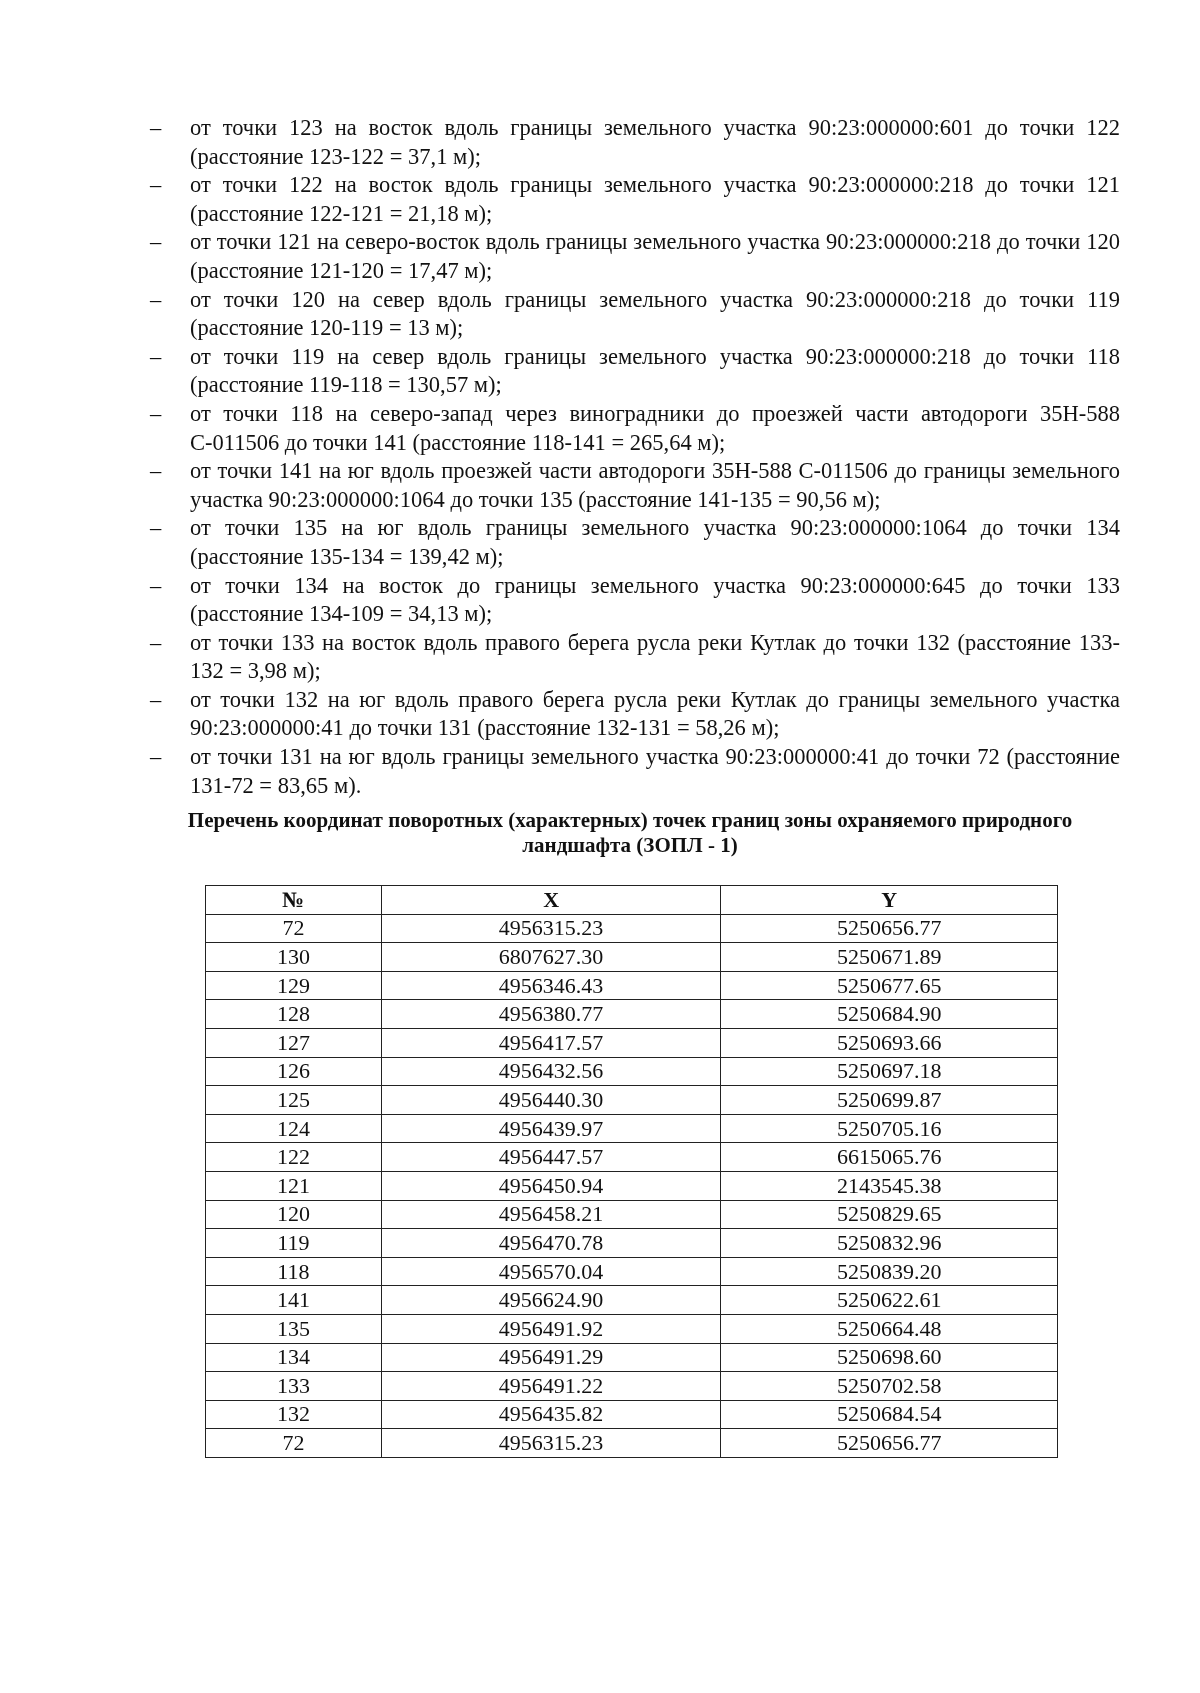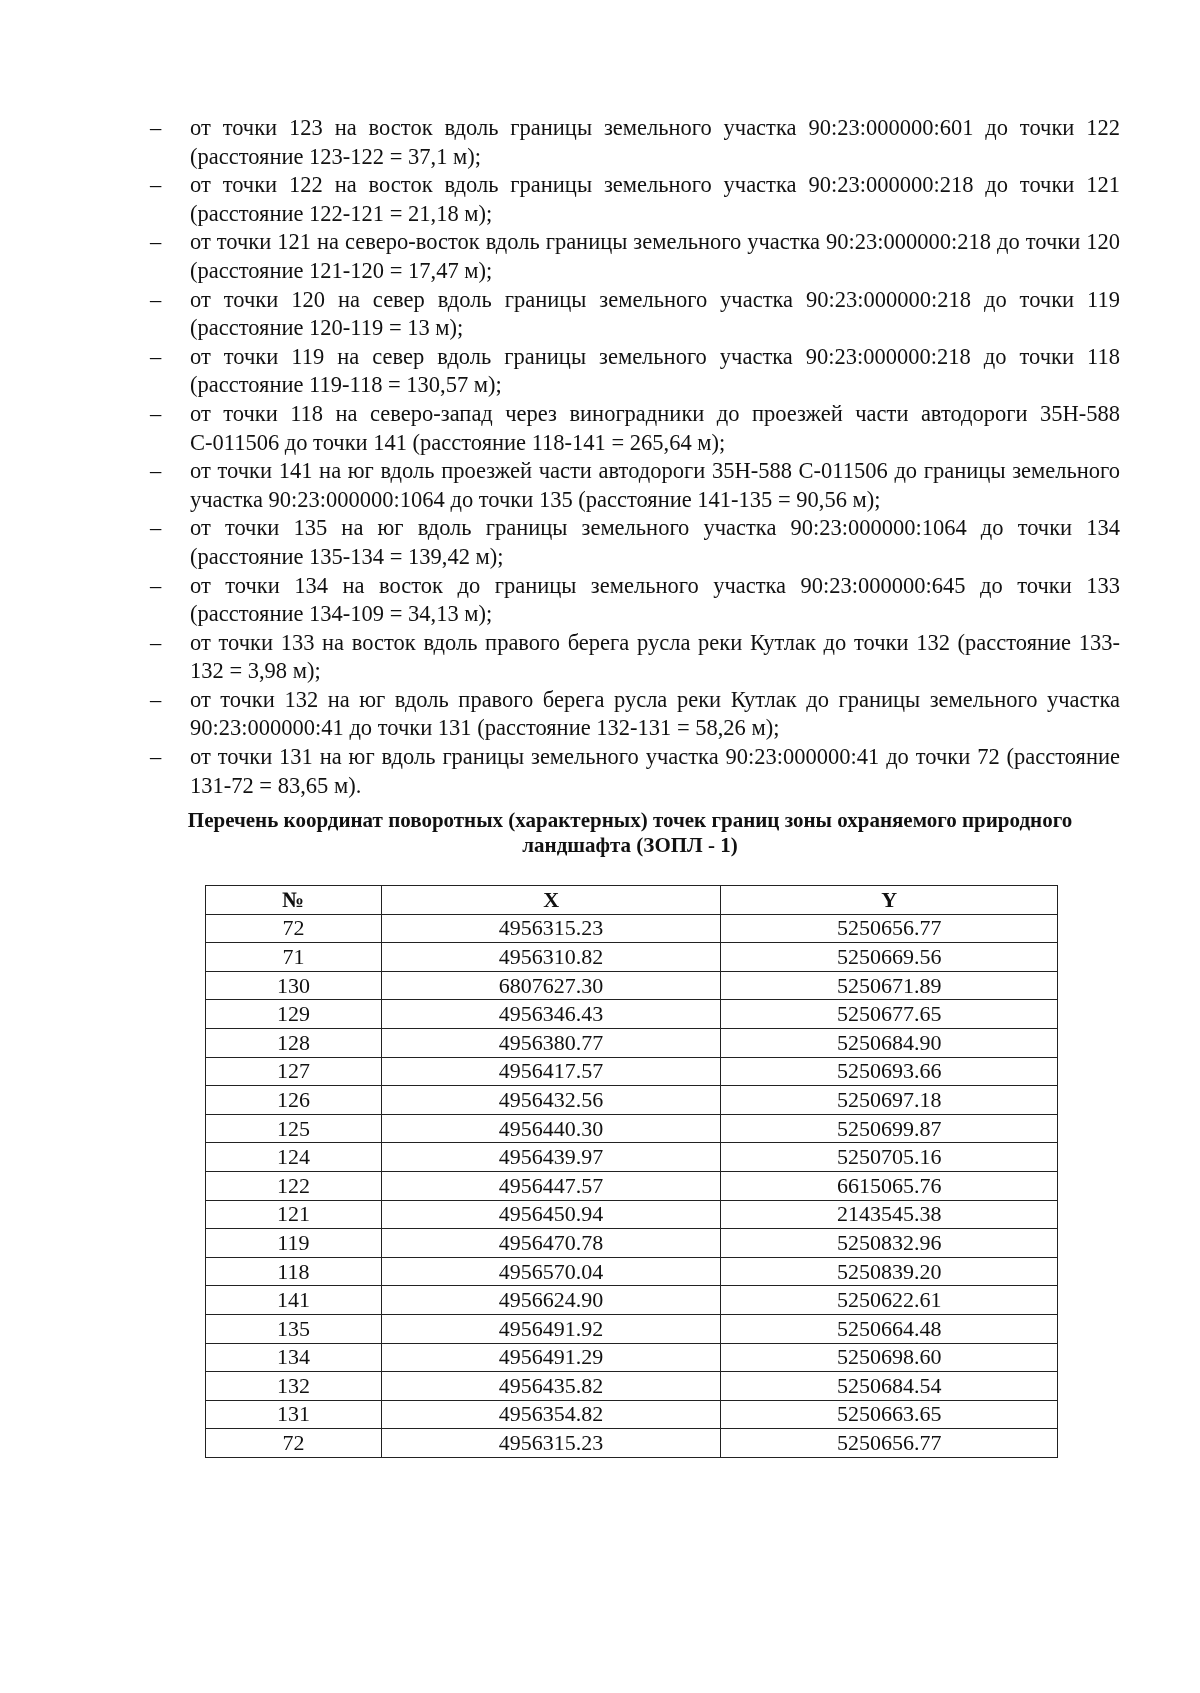--- a/index.html
+++ b/index.html
@@ -50,25 +50,20 @@
         <th>Y</th>
       </tr>
     </thead>
     <tbody id="rows">
         <tr>
           <td>72</td>
           <td>4956315.23</td>
           <td>5250656.77</td>
         </tr>
         <tr>
-          <td>71</td>
-          <td>4956310.82</td>
-          <td>5250669.56</td>
-        </tr>
-        <tr>
           <td>130</td>
           <td>6807627.30</td>
           <td>5250671.89</td>
         </tr>
         <tr>
           <td>129</td>
           <td>4956346.43</td>
           <td>5250677.65</td>
         </tr>
         <tr>
@@ -100,20 +95,25 @@
           <td>122</td>
           <td>4956447.57</td>
           <td>6615065.76</td>
         </tr>
         <tr>
           <td>121</td>
           <td>4956450.94</td>
           <td>2143545.38</td>
         </tr>
         <tr>
+          <td>120</td>
+          <td>4956458.21</td>
+          <td>5250829.65</td>
+        </tr>
+        <tr>
           <td>119</td>
           <td>4956470.78</td>
           <td>5250832.96</td>
         </tr>
         <tr>
           <td>118</td>
           <td>4956570.04</td>
           <td>5250839.20</td>
         </tr>
         <tr>
@@ -125,28 +125,28 @@
           <td>135</td>
           <td>4956491.92</td>
           <td>5250664.48</td>
         </tr>
         <tr>
           <td>134</td>
           <td>4956491.29</td>
           <td>5250698.60</td>
         </tr>
         <tr>
+          <td>133</td>
+          <td>4956491.22</td>
+          <td>5250702.58</td>
+        </tr>
+        <tr>
           <td>132</td>
           <td>4956435.82</td>
           <td>5250684.54</td>
-        </tr>
-        <tr>
-          <td>131</td>
-          <td>4956354.82</td>
-          <td>5250663.65</td>
         </tr>
         <tr>
           <td>72</td>
           <td>4956315.23</td>
           <td>5250656.77</td>
         </tr>
       </tbody>
   </table>
 
 </div>

